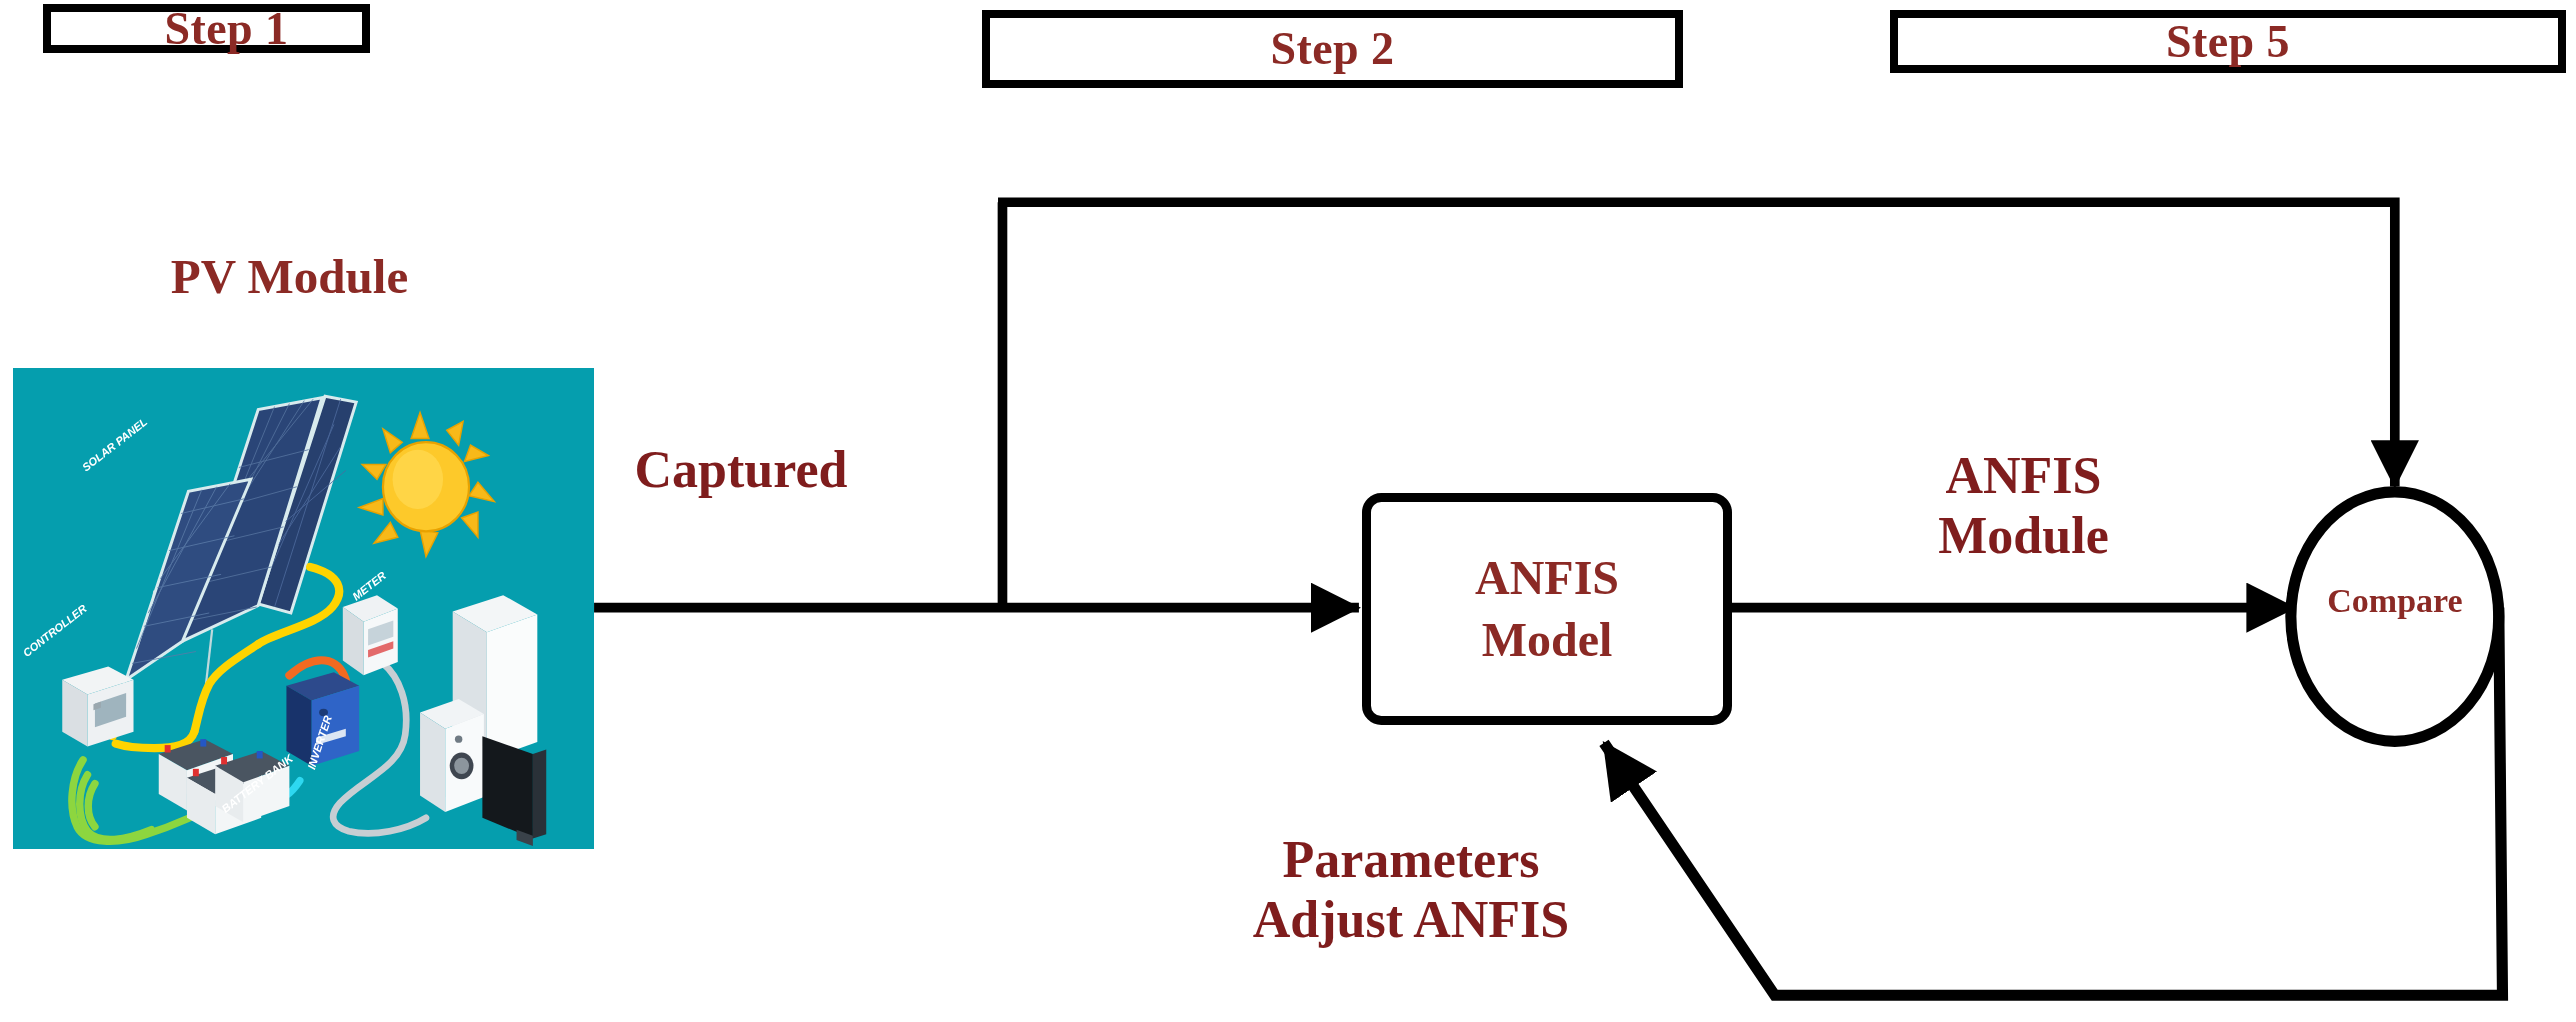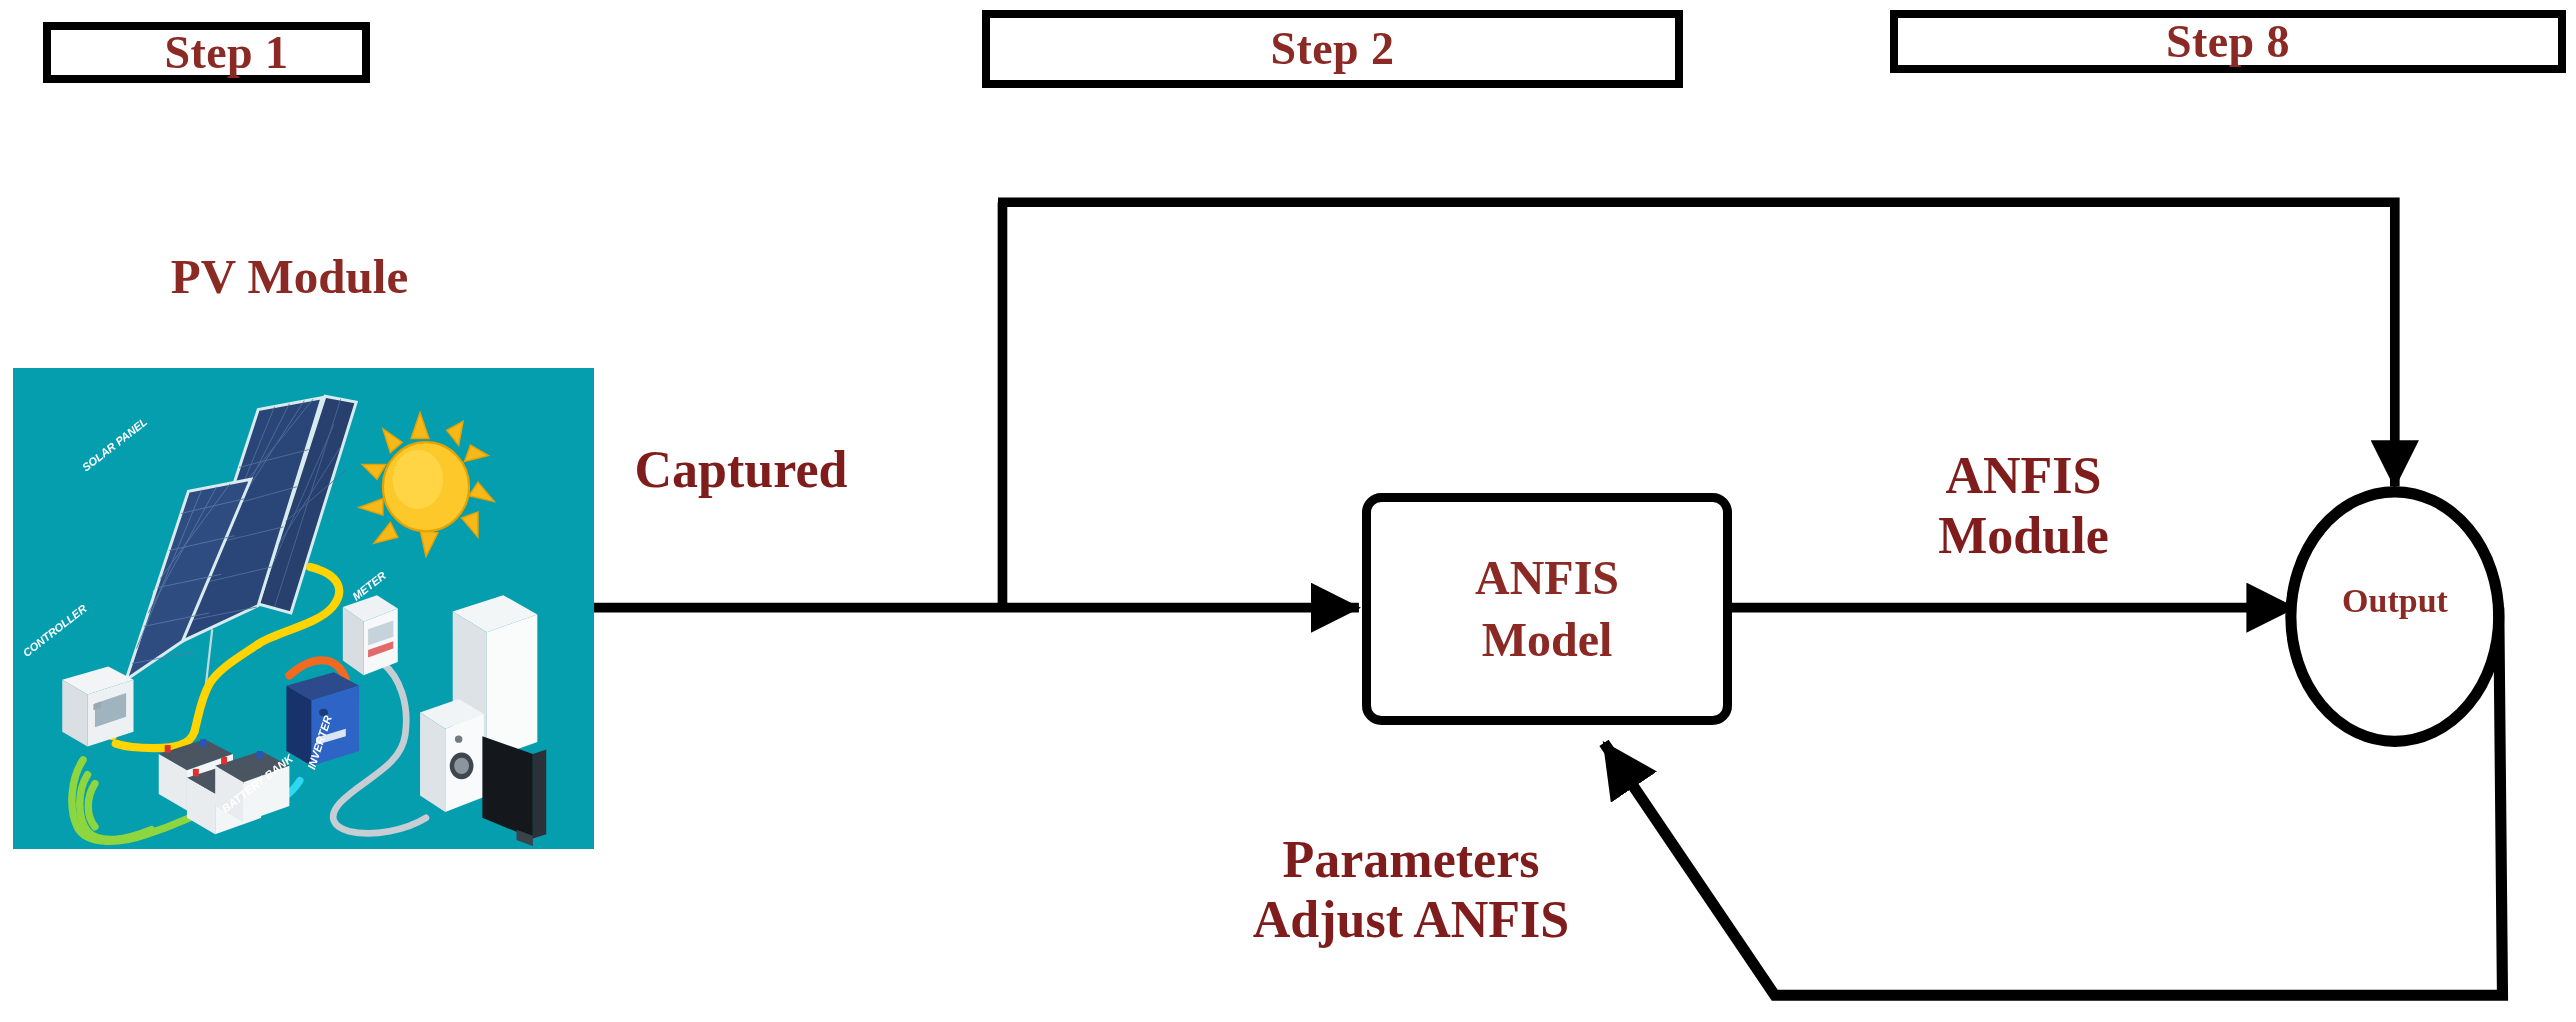--- a/index.html
+++ b/index.html
@@ -126,30 +126,30 @@
 
     <polyline points="1344,272 3225,272 3225,655" fill="none" stroke="#000000" stroke-width="13" marker-end="url(#arrow-generic)"></polyline>
 
     <line x1="2330" y1="818" x2="3090" y2="818" stroke="#000000" stroke-width="13" marker-end="url(#arrow-right)"></line>
 
     <ellipse cx="3225" cy="830" rx="140" ry="168" fill="#ffffff" stroke="#000000" stroke-width="15"></ellipse>
 
     <polyline points="3365,818 3370,1340 2390,1340 2160,1000" fill="none" stroke="#000000" stroke-width="15" marker-end="url(#arrow-generic)"></polyline>
   </svg>
 
-  <div class="step-box" style="left:43px; top:22px; width:327px; height:61px;padding-left:40px;">
+  <div class="step-box" style="left:43px; top:4px; width:327px; height:49px;padding-left:40px;">
     <span class="step-label">Step 1</span>
   </div>
 
   <div class="step-box" style="left:982px; top:10.4px; width:701px; height:78px;">
     <span class="step-label">Step 2</span>
   </div>
 
   <div class="step-box" style="left:1890px; top:10.4px; width:676px; height:63px;">
-    <span class="step-label">Step 8</span>
+    <span class="step-label">Step 5</span>
   </div>
 
   <div id="pv-title">PV Module</div>
 
   <div id="pv-image">
     <svg viewBox="0 0 782 648" xmlns="http://www.w3.org/2000/svg">
       <rect x="0" y="0" width="782" height="648" fill="#059EAE"></rect>
 
       <g>
         <g fill="#F7B919" stroke="#E8A200" stroke-width="2">
@@ -325,16 +325,16 @@
   <div class="caption two-line" style="left:1203px; top:830px; width:416px;">
     <span>Parameters</span>
     <span>Adjust ANFIS</span>
   </div>
 
   <div class="node-box" style="left:1362px; top:493px; width:370px; height:232px;">
     <span class="node-line">ANFIS</span>
     <span class="node-line">Model</span>
   </div>
 
-  <div id="compare-text">Output</div>
+  <div id="compare-text">Compare</div>
 
 </div>
 
 
 </body></html>

